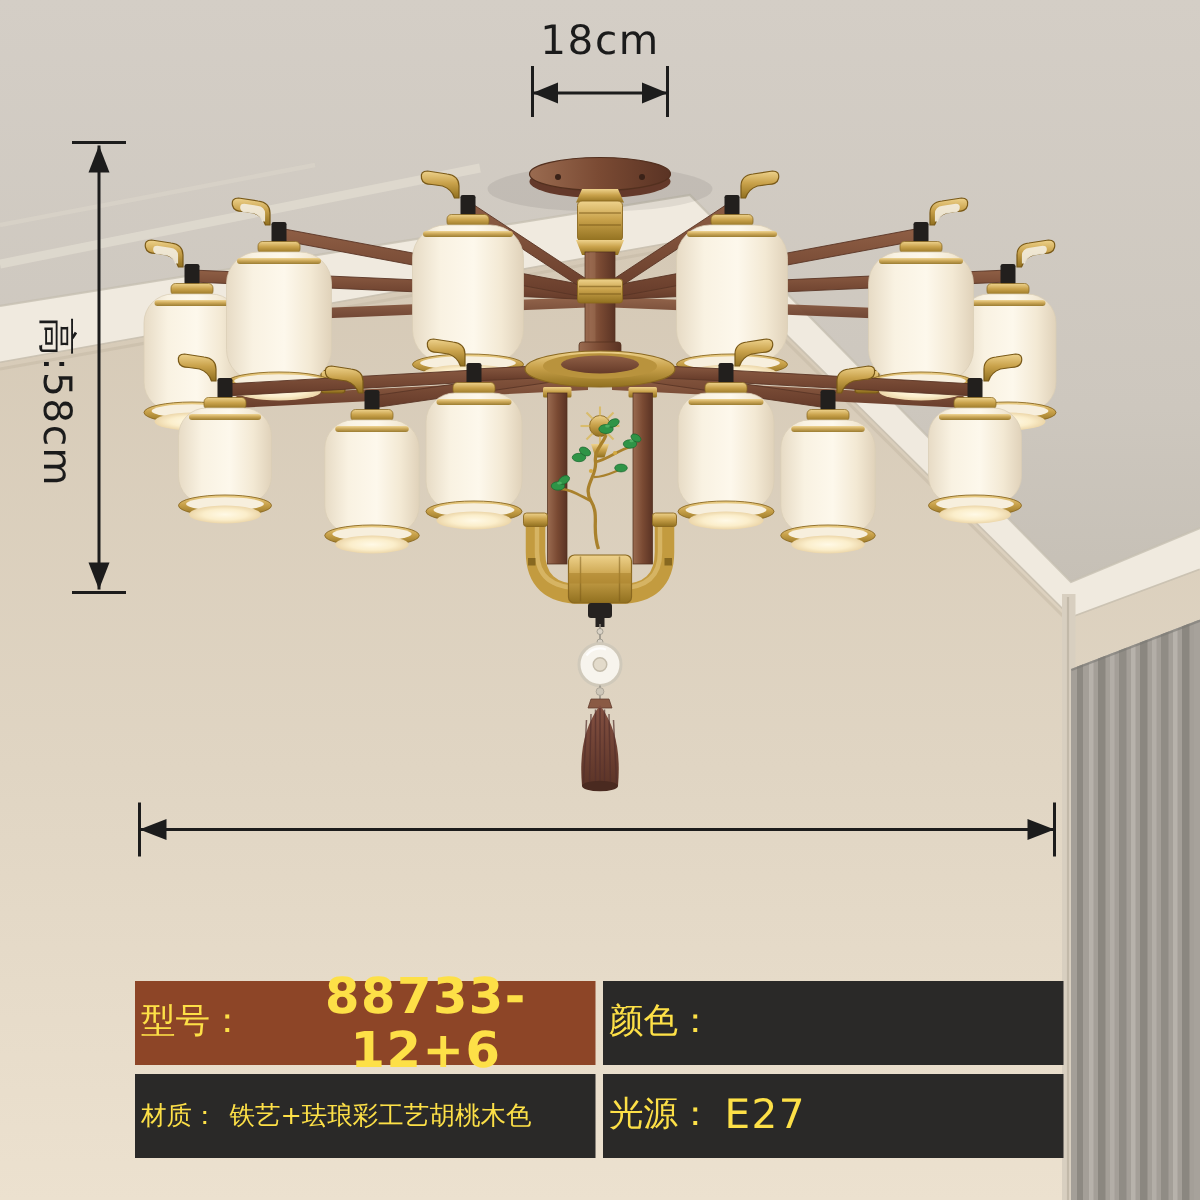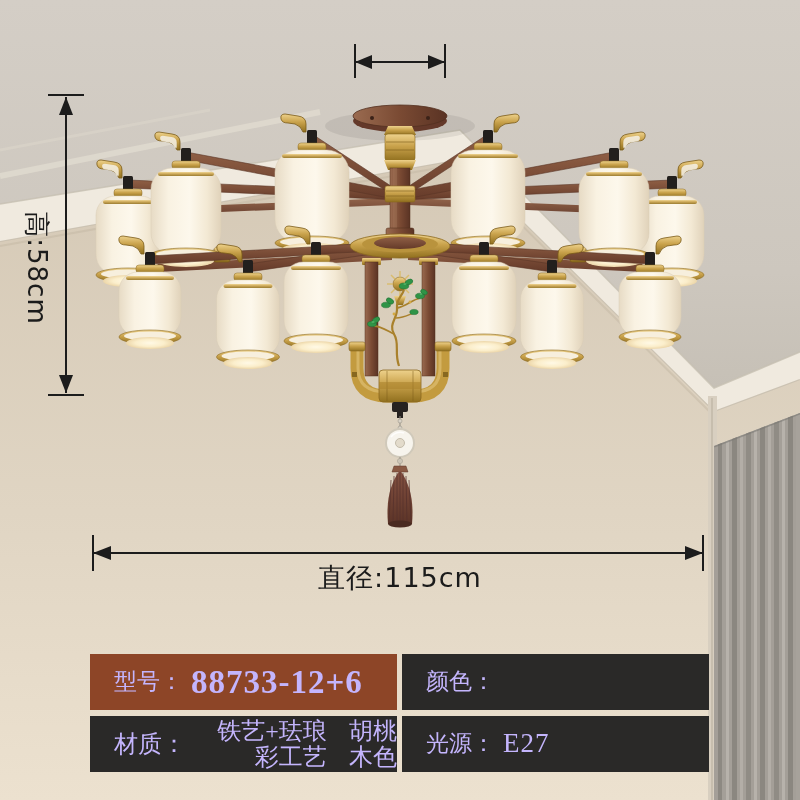--- a/index.html
+++ b/index.html
@@ -18,28 +18,28 @@
     left:-24px;top:253px;width:122px;height:30px;line-height:30px;font-size:26px;
     transform:rotate(90deg);
   }
   .dim-label-bottom{left:290px;top:560px;width:220px;}
   .spec-table{
     position:absolute;left:90px;top:654px;width:619px;
     display:grid;grid-template-columns:307px 307px;grid-template-rows:56px 56px;
     gap:6px 5px;
   }
   .cell{
-    background:var(--panel-dark,#2a2928);color:#c4b5fd;
-    display:flex;align-items:center;padding-left:24px;box-sizing:border-box;
-    font-size:23px;line-height:1.1;font-family:Liberation Serif, serif;
+    background:var(--panel-dark,#2a2928);color:#fde047;
+    display:flex;align-items:center;padding-left:4px;box-sizing:border-box;
+    font-size:23px;line-height:1.1;
   }
   .cell .lbl{flex:0 0 auto;margin-right:8px;}
   .cell-model{background:var(--accent-brown,#8d4527);}
   .cell-model .val{font-size:33px;font-weight:bold;letter-spacing:1px;text-align:center;}
-  .cell-material{font-size:24px;text-align:right;}
+  .cell-material{font-size:17px;text-align:right;}
   .cell-material .val{display:flex;flex-direction:row;align-items:center;}
   .cell-light .val{font-size:27px;letter-spacing:1px;}
 </style>
 </head>
 <body>
 
 <div class="stage">
 
   <svg class="scene" viewBox="0 0 800 800">
     <defs>
@@ -406,22 +406,22 @@
       <g>
         <line x1="93" y1="535" x2="93" y2="571"></line>
           <line x1="703" y1="535" x2="703" y2="571"></line>
         <line x1="93" y1="553" x2="703" y2="553"></line>
         <polygon points="93,553 111,546 111,560" stroke="none"></polygon>
           <polygon points="703,553 685,546 685,560" stroke="none"></polygon>
       </g>
     </g>
   </svg>
 
+  <div class="dim-label dim-label-top">18cm</div>
   <div class="dim-label dim-label-left">高:58cm</div>
-  <div class="dim-label dim-label-bottom">直径:115cm</div>
 
   <div class="spec-table">
     <div class="cell cell-model">
       <span class="lbl">型号：</span>
       <span class="val">88733-12+6</span>
     </div>
     <div class="cell">
       <span class="lbl">颜色：</span>
     </div>
     <div class="cell cell-material">

